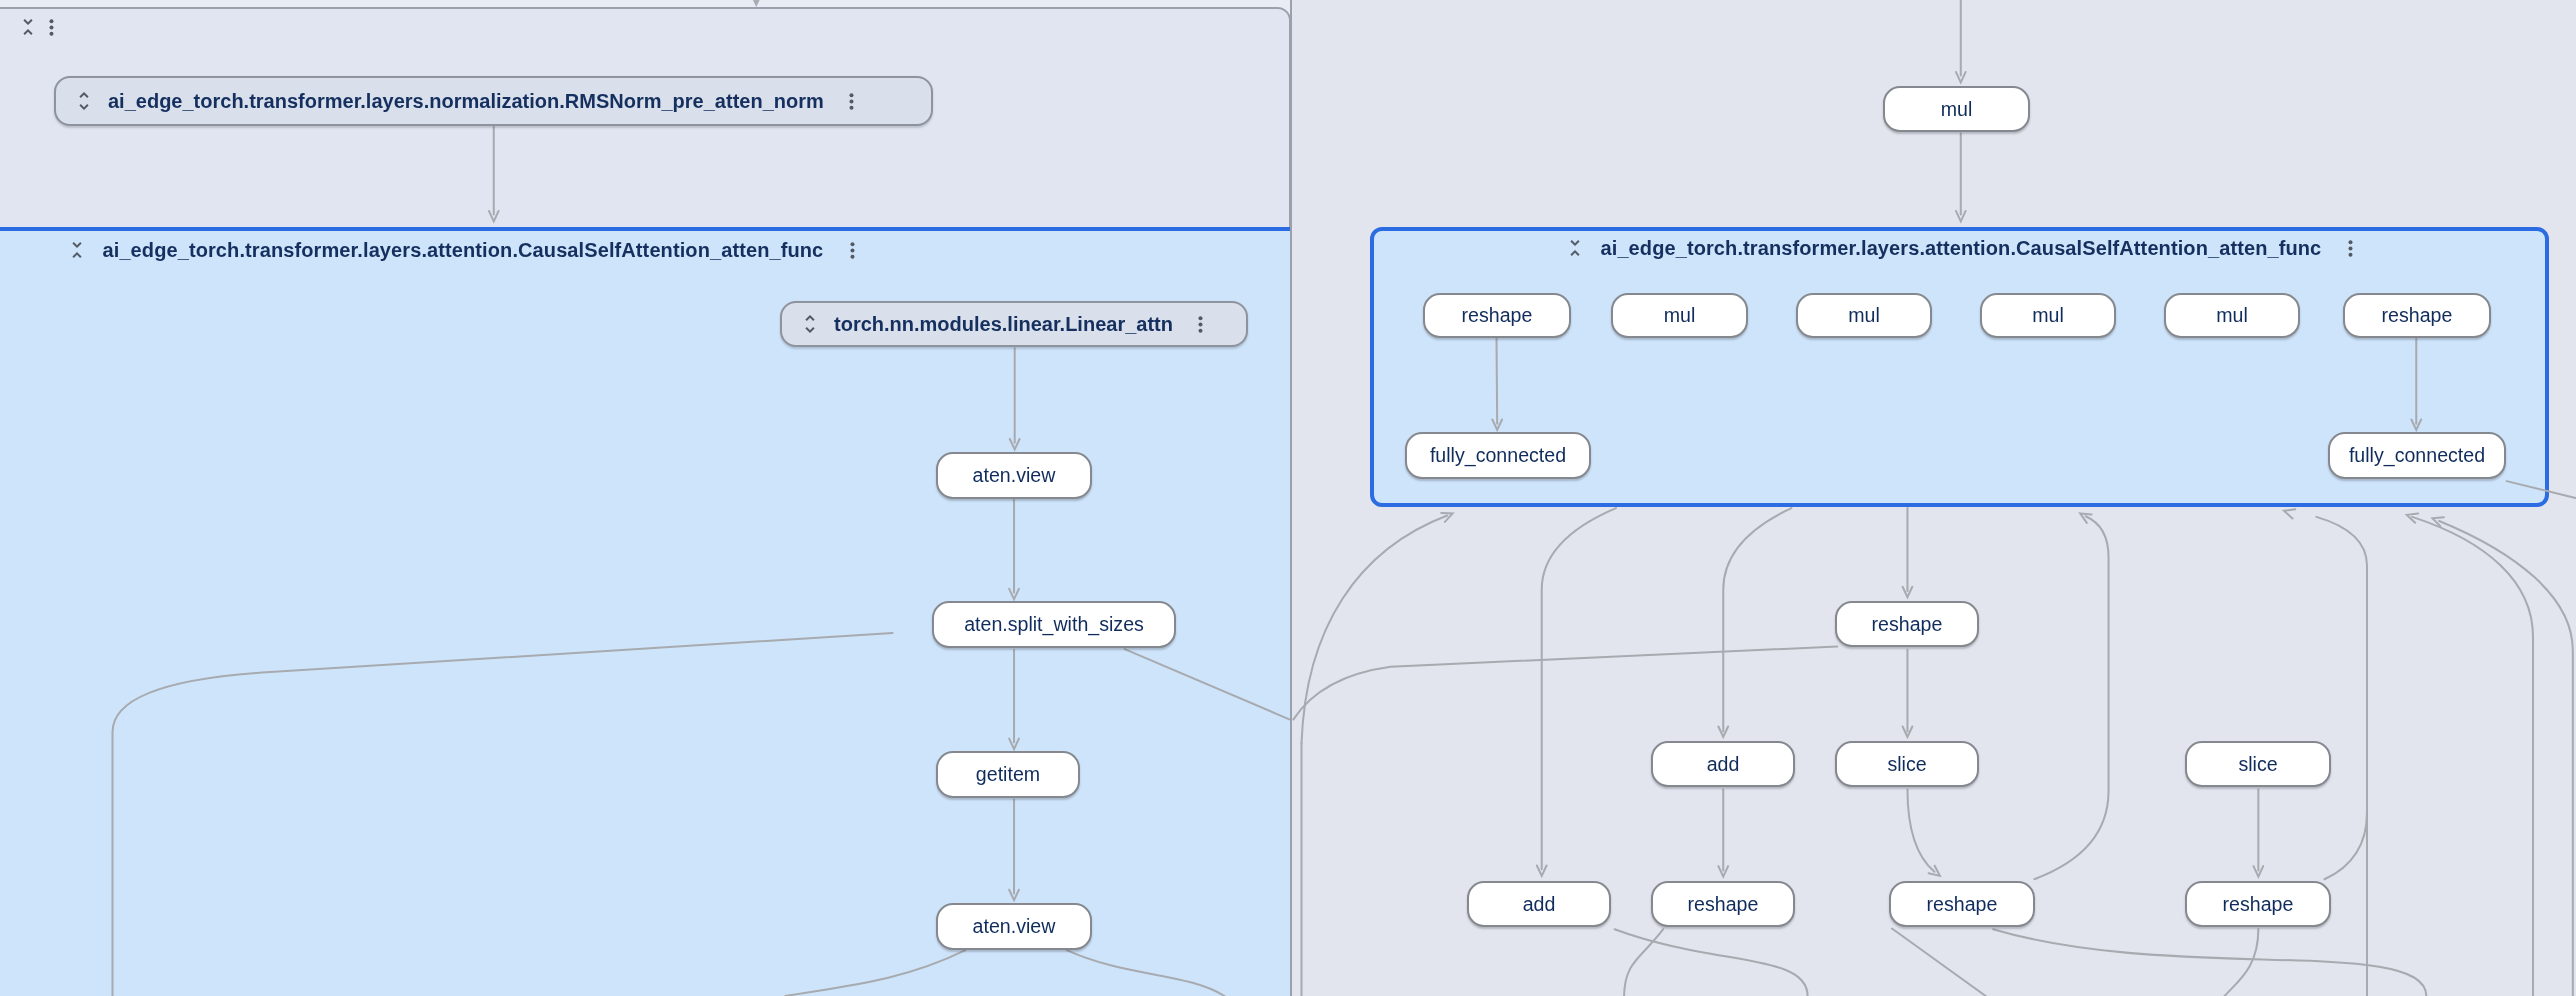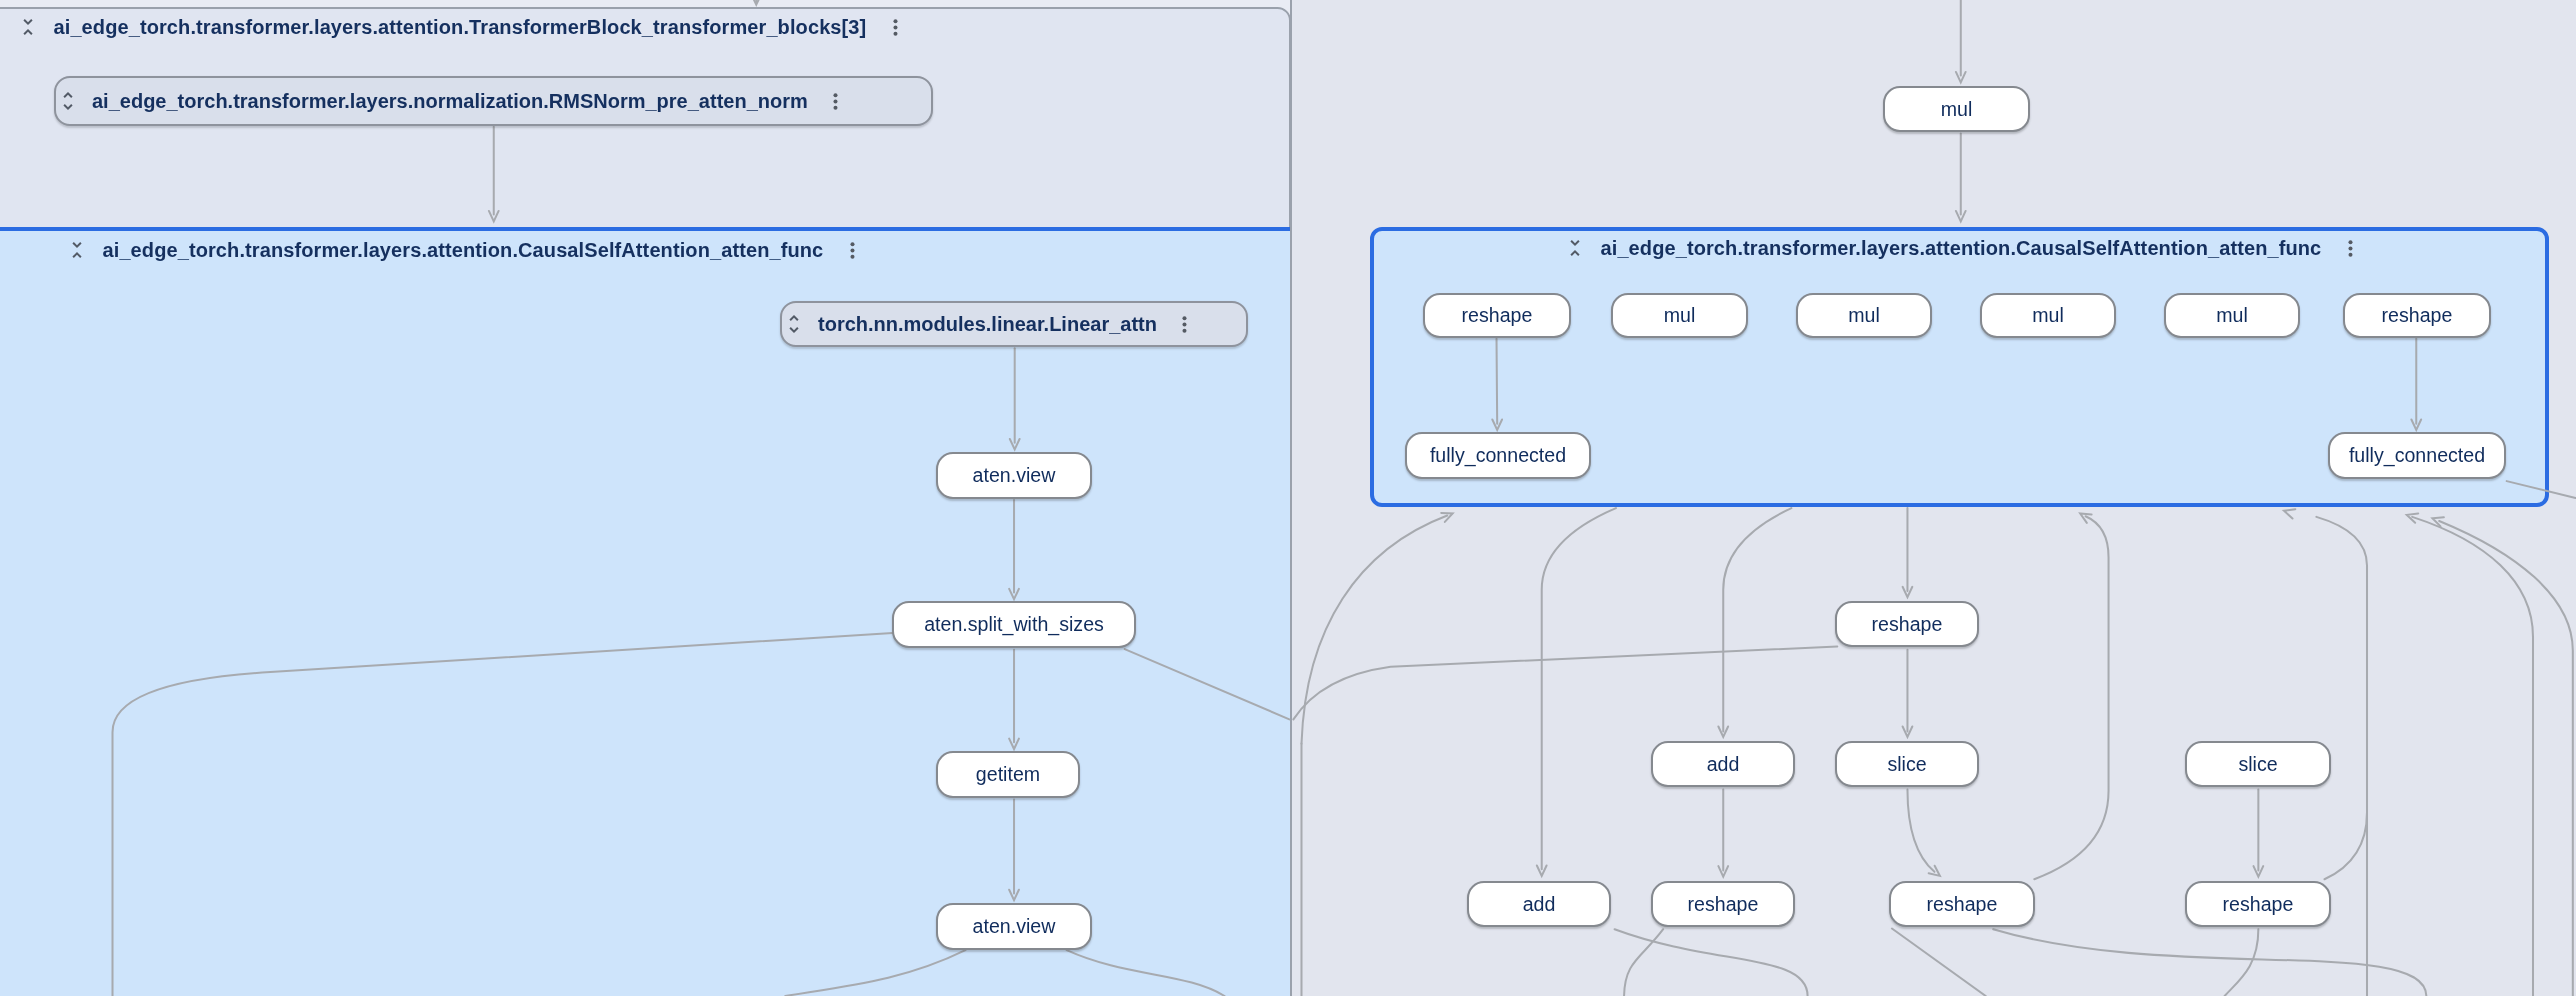--- a/index.html
+++ b/index.html
@@ -45,21 +45,21 @@
   .node{
     position:absolute;box-sizing:border-box;z-index:3;
     background:#ffffff;border:2px solid var(--node-border);border-radius:17px;
     display:flex;align-items:center;justify-content:center;
     color:var(--node-text);font-size:19.6px;font-weight:500;white-space:nowrap;
     box-shadow:0 2px 2px rgba(60,64,67,.28);
   }
   .pill{
     position:absolute;box-sizing:border-box;z-index:3;
     background:var(--pill-bg);border:2px solid var(--pill-border);border-radius:16px;
-    display:flex;align-items:center;padding:0 0;
+    display:flex;align-items:center;padding:0 16px;
     color:var(--header-text);font-size:20px;font-weight:600;white-space:nowrap;
     box-shadow:0 1.4px 2px rgba(60,64,67,.22);
   }
   .pill .ttl{margin:0 16px 0 12px;}
   svg.glyph{display:block;}
 </style>
 </head>
 <body>
 
 <div class="panel" id="left-block"></div>
@@ -126,21 +126,20 @@
     <path d="M3620.9,766.5 L3604,768 L3616.0,780.0" fill="none" stroke="#a7aaaf" stroke-width="3" stroke-linecap="round"></path>
     <path d="M3714,713 L3816,738" fill="none" stroke="#a7aaaf" stroke-width="3" stroke-linecap="round" stroke-linejoin="round"></path>
   </svg>
 
 <div class="hdr" style="left:16px;top:15px;">
   <span class="icon-btn">
     <svg class="glyph" width="24" height="24" viewBox="0 0 24 24" fill="#525a66">
         <path d="M7.41 18.59 8.83 20 12 16.83 15.17 20l1.41-1.41L12 14l-4.59 4.59zm9.18-13.18L15.17 4 12 7.17 8.83 4 7.41 5.41 12 10l4.59-4.59z"></path>
       </svg>
   </span>
-  <span class="ttl">ai_edge_torch.transformer.layers.attention.TransformerBlock_transformer_blocks[3]</span>
   <span class="icon-btn">
     <svg class="glyph" width="23" height="23" viewBox="0 0 24 24" fill="#545a63">
         <circle cx="12" cy="5.4" r="2.1"></circle>
         <circle cx="12" cy="12" r="2.1"></circle>
         <circle cx="12" cy="18.6" r="2.1"></circle>
       </svg>
   </span>
 </div>
 
 <div class="hdr" style="left:65px;top:238px;">
@@ -231,21 +230,21 @@
     </div>
     <div class="node" style="left: 1405px; top: 432px; width: 186px; height: 47px;">
       <span>fully_connected</span>
     </div>
     <div class="node" style="left: 2328px; top: 432px; width: 178px; height: 47px;">
       <span>fully_connected</span>
     </div>
     <div class="node" style="left: 936px; top: 452px; width: 156px; height: 47px;">
       <span>aten.view</span>
     </div>
-    <div class="node" style="left: 892px; top: 601px; width: 244px; height: 47px;">
+    <div class="node" style="left: 932px; top: 601px; width: 244px; height: 47px;">
       <span>aten.split_with_sizes</span>
     </div>
     <div class="node" style="left: 1835px; top: 601px; width: 144px; height: 46px;">
       <span>reshape</span>
     </div>
     <div class="node" style="left: 936px; top: 751px; width: 144px; height: 47px;">
       <span>getitem</span>
     </div>
     <div class="node" style="left: 936px; top: 903px; width: 156px; height: 47px;">
       <span>aten.view</span>

